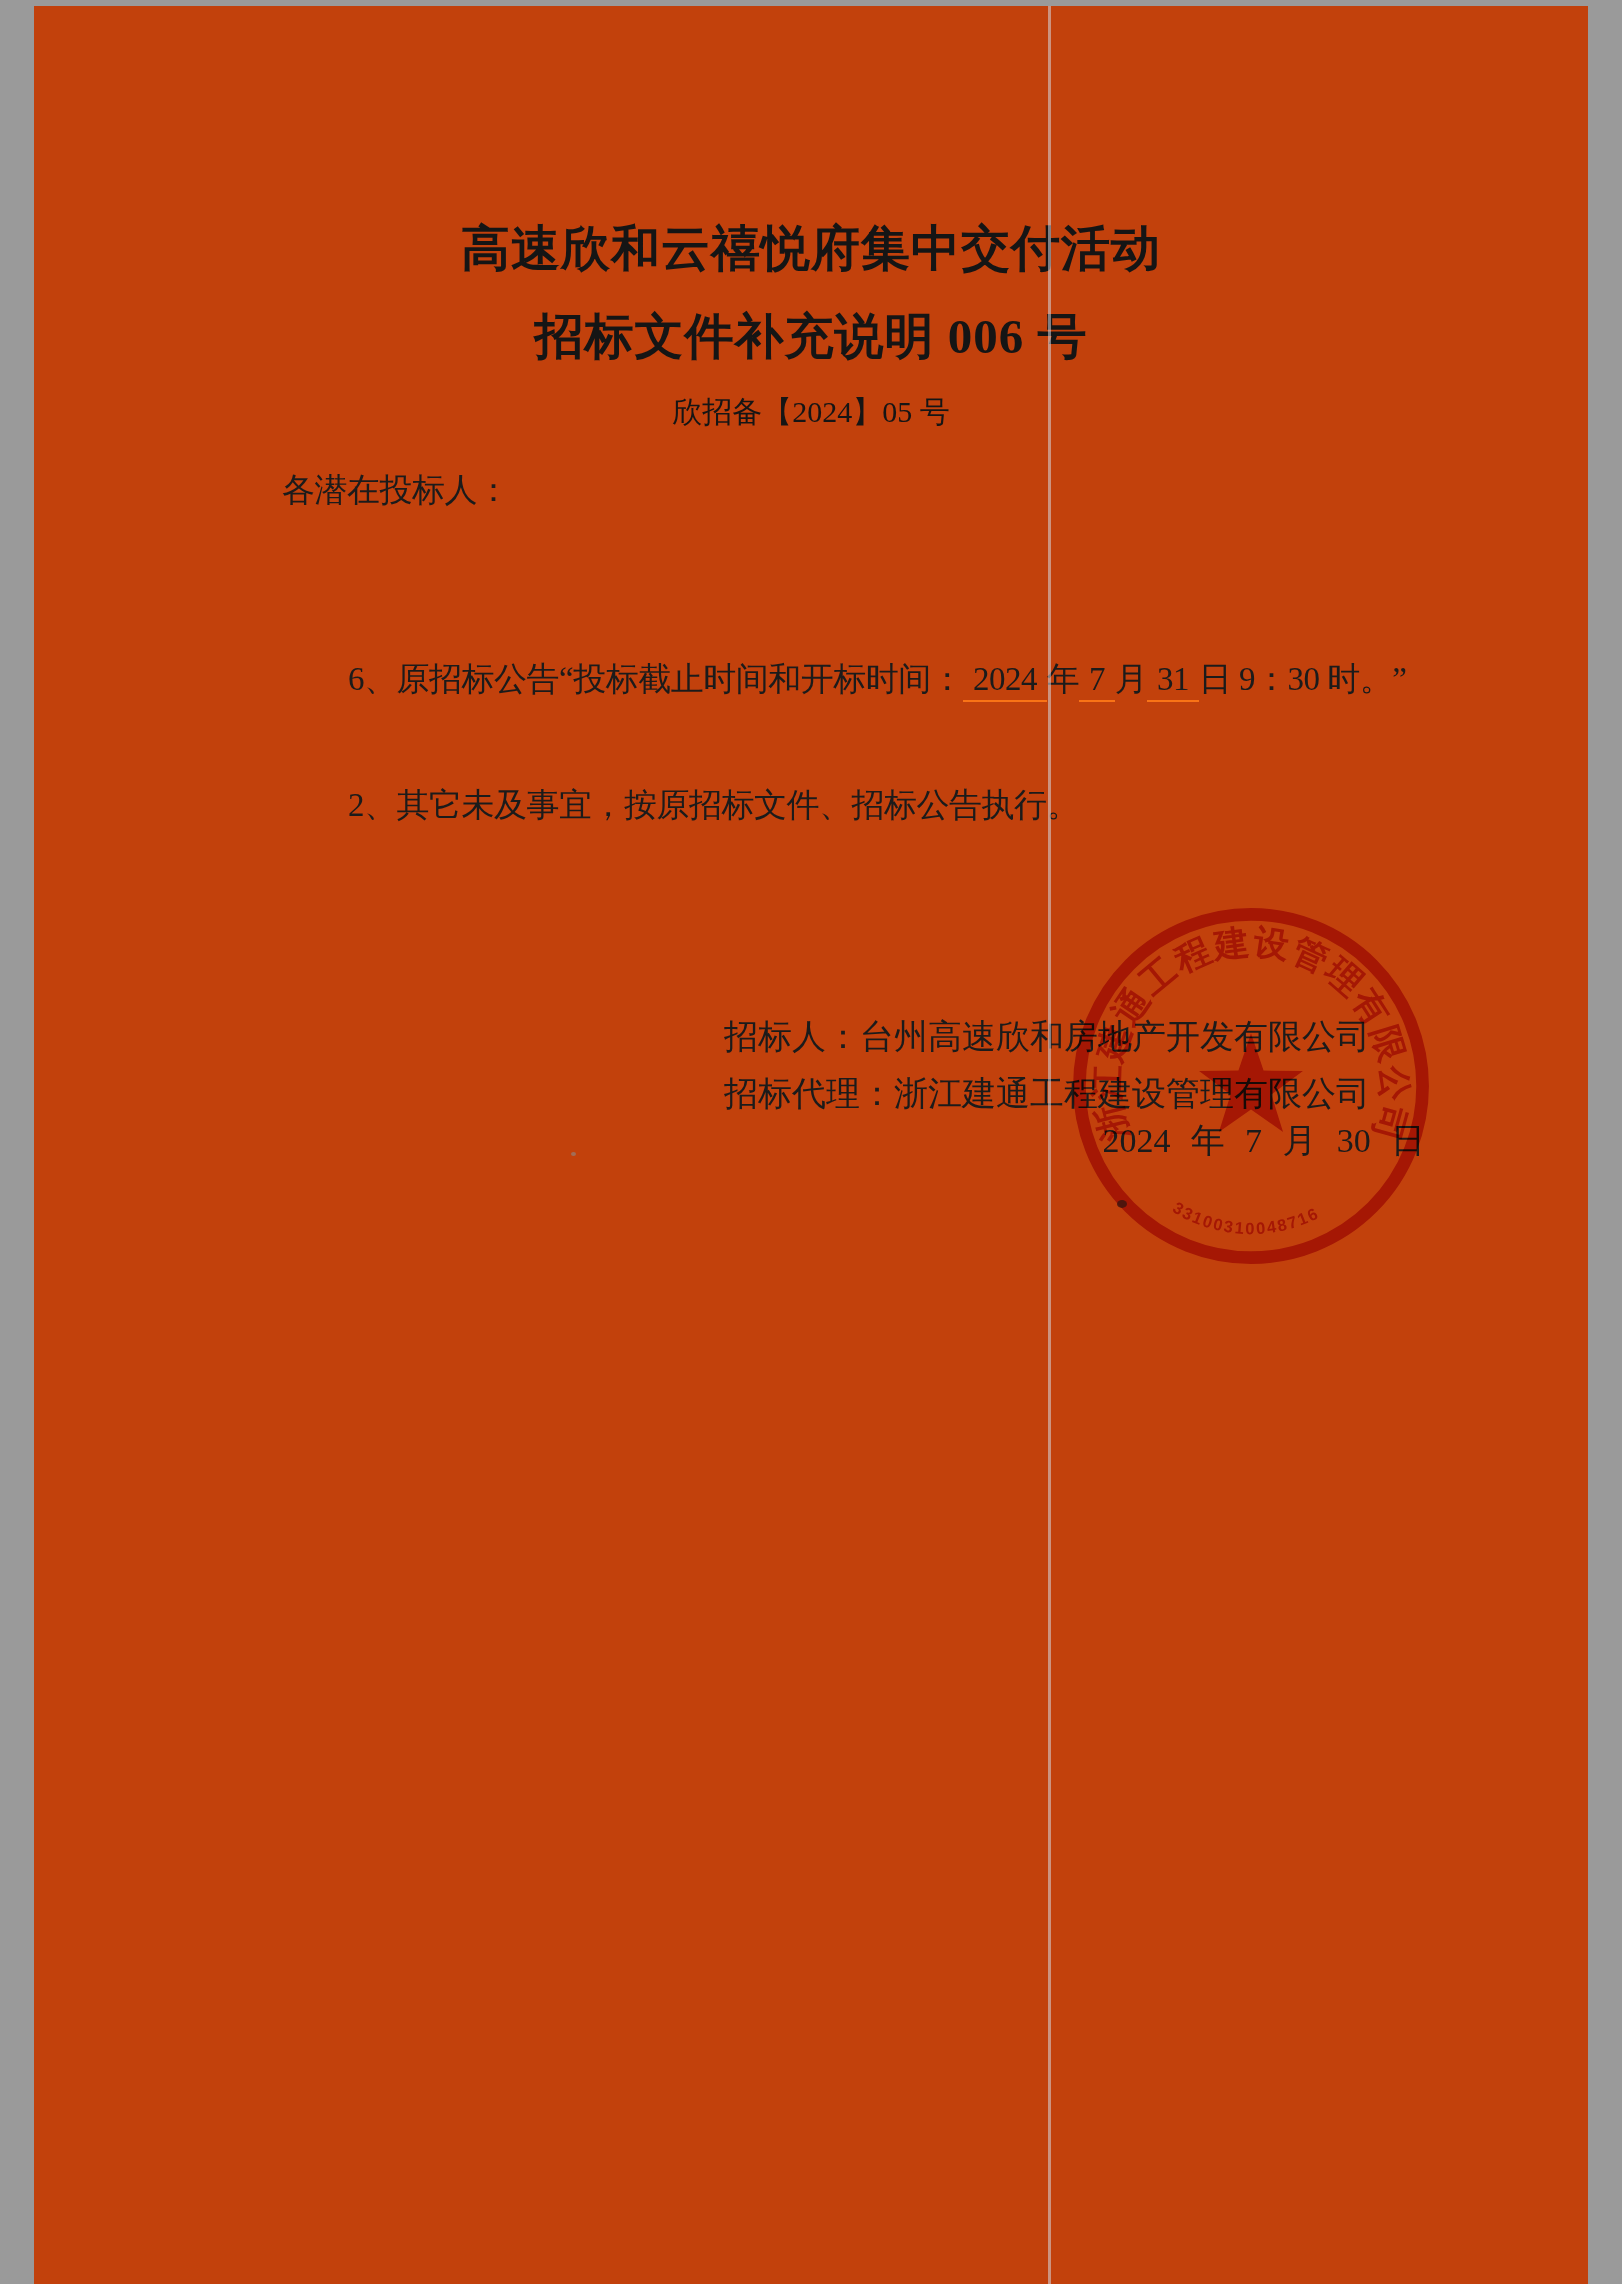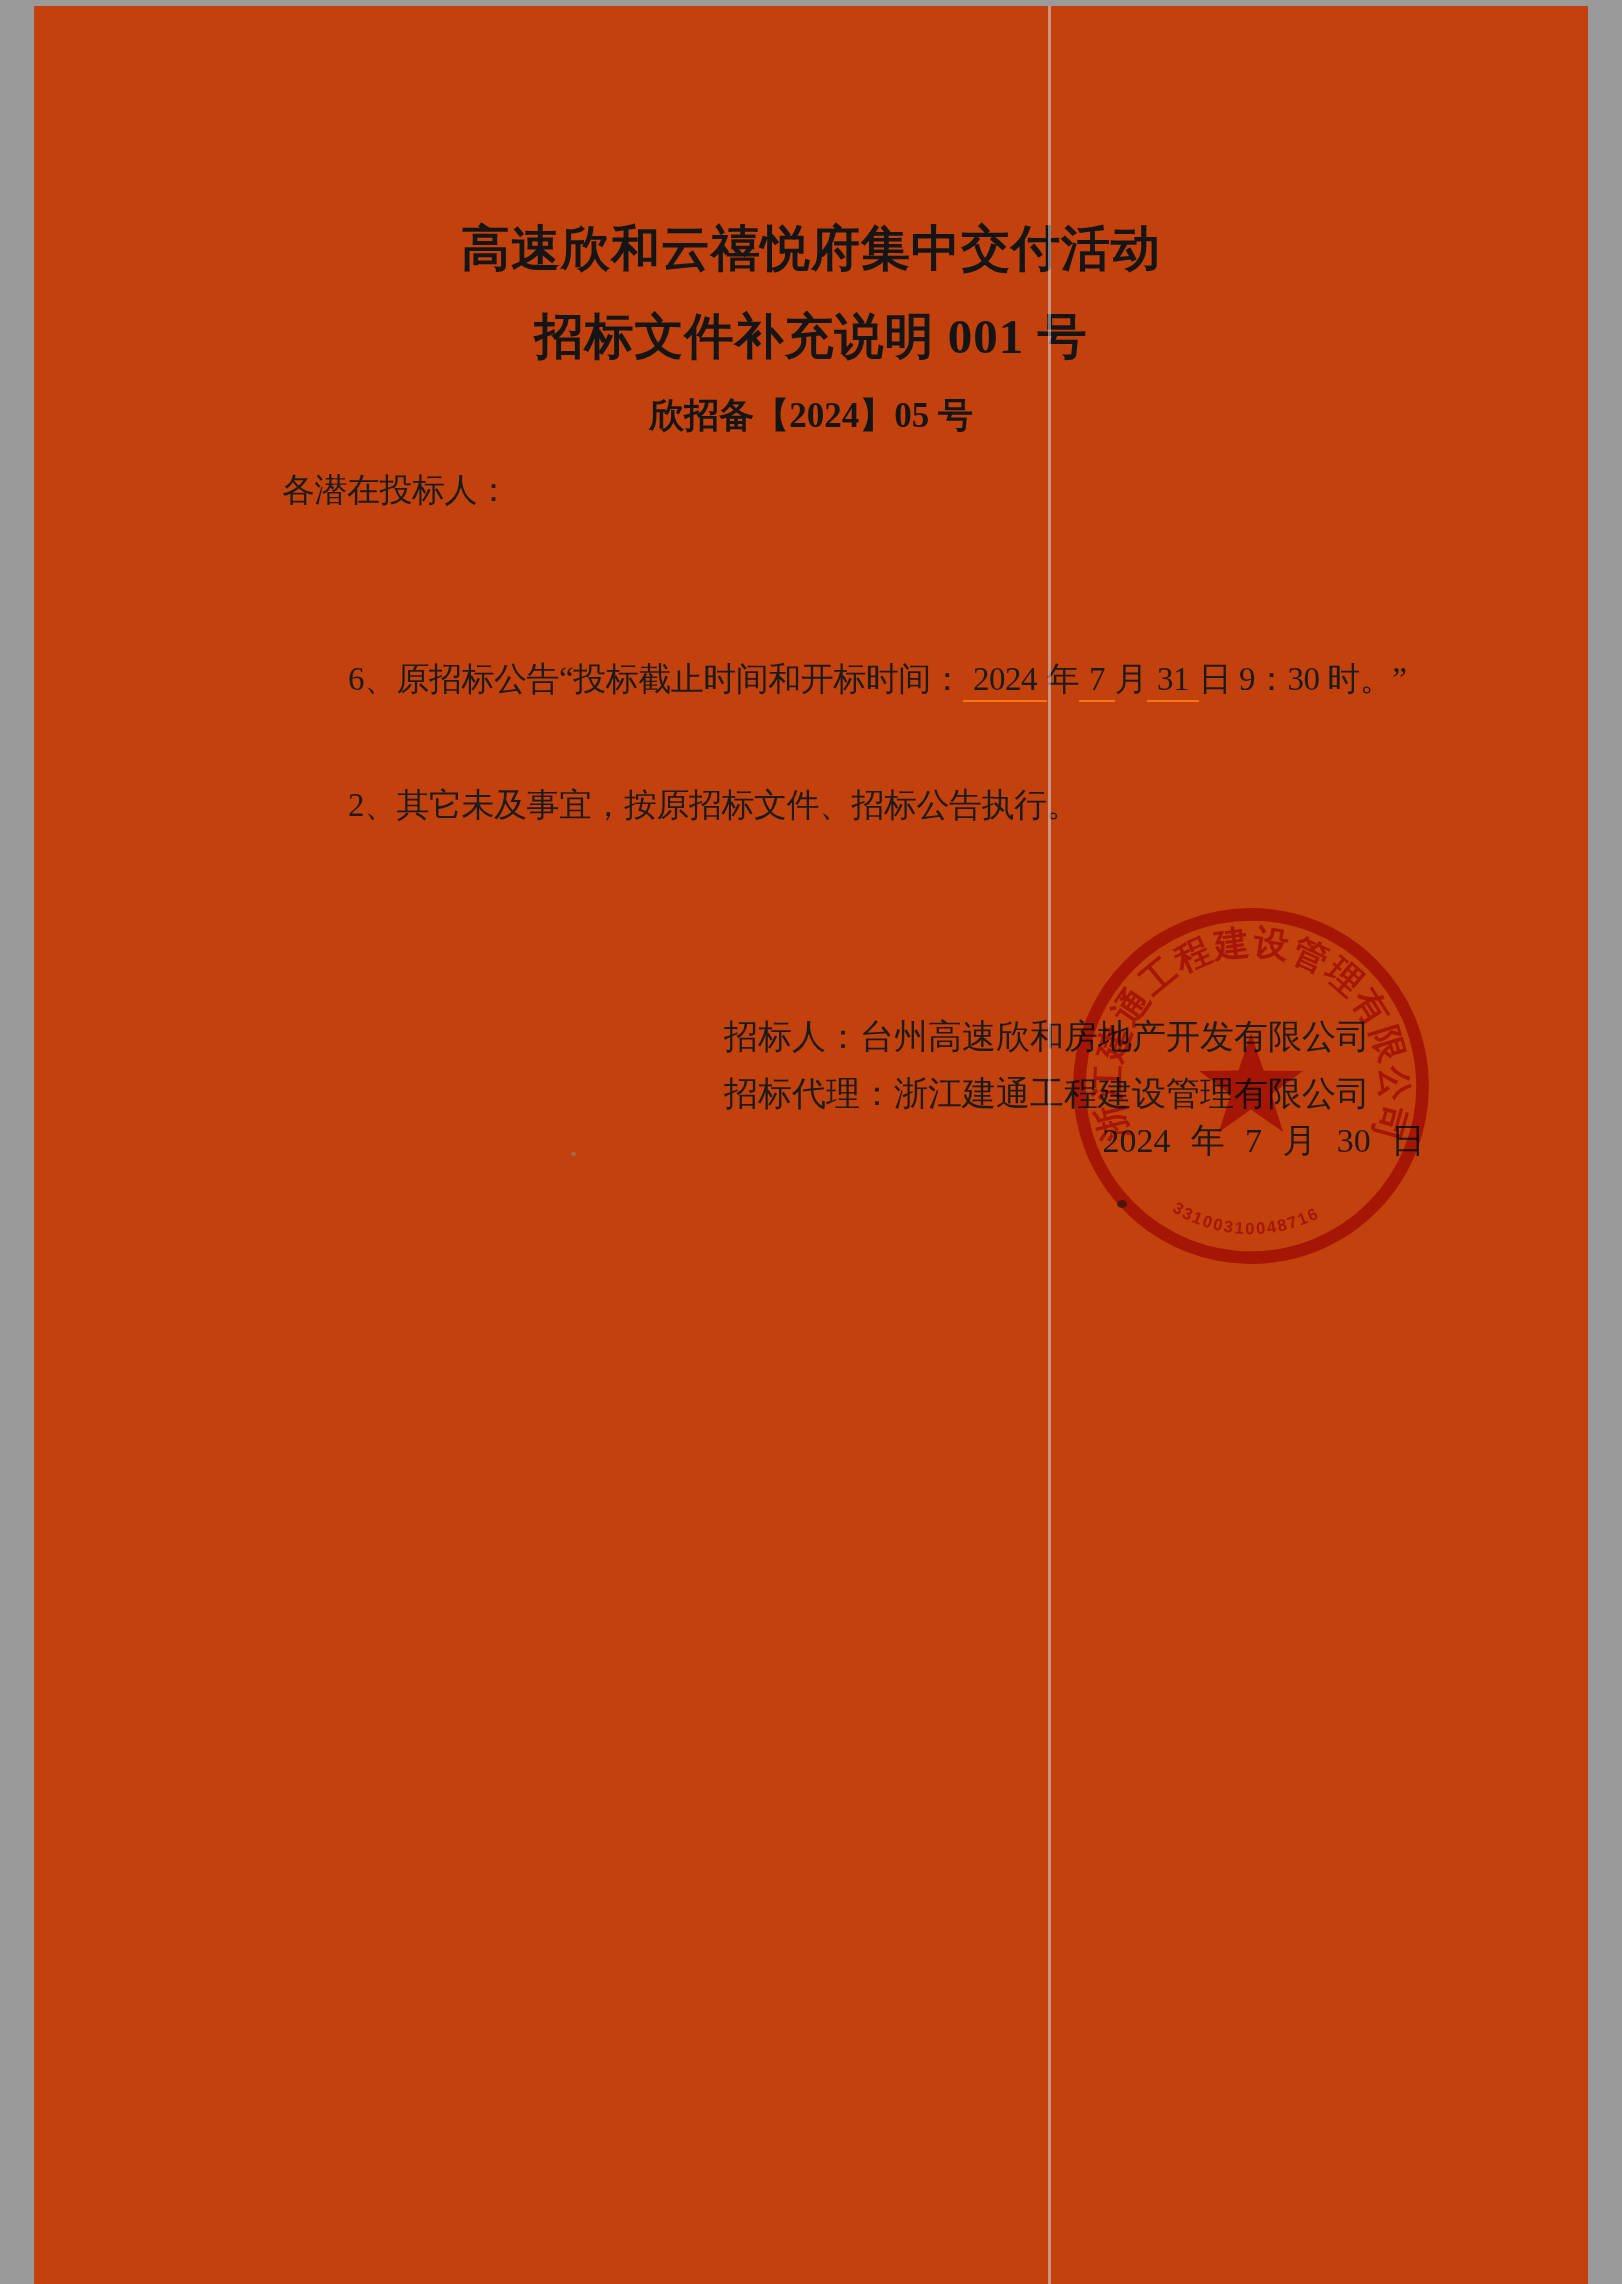--- a/index.html
+++ b/index.html
@@ -4,21 +4,21 @@
 <style>
   html,body{margin:0;padding:0;}
   body{background:#9a9a9a;font-family:"Liberation Serif","DejaVu Serif",serif;}
   .page{
     position:relative;width:1554px;height:2284px;margin:6px auto;
     background:#c2410c;overflow:hidden;color:#1d1d1d;
   }
   .abs{position:absolute;white-space:nowrap;}
   .center{left:0;right:0;text-align:center;}
   .title{font-weight:bold;font-size:49px;letter-spacing:1px;color:#151515;}
-  .ref{font-weight:bold;font-size:35px;color:#151515;}
+  .ref{font-weight:normal;font-size:30px;color:#151515;}
   .bodyline{font-size:33px;letter-spacing:-0.5px;line-height:47px;color:#1b1b1b;}
   .u{border-bottom:2px solid #f97316;padding:0 2px 3px 2px;}
   .sig{font-size:34px;line-height:43px;color:#1b1b1b;}
   .sigblock{left:690px;width:701px;}
   .dateline{text-align:right;word-spacing:11.8px;padding-right:2px;}
   .seal{
     position:absolute;left:1022px;top:885px;width:390px;height:390px;
     mix-blend-mode:multiply;opacity:0.9;
   }
   .seal svg{width:100%;height:100%;}
@@ -35,21 +35,21 @@
     background:#8a8a8a;border-radius:50%;opacity:0.6;
   }
 </style>
 </head>
 <body>
 
 <div class="page">
 
   <div class="abs center title" style="top:210px;">高速欣和云禧悦府集中交付活动</div>
 
-  <div class="abs center title" style="top:298px;">招标文件补充说明 001 号</div>
+  <div class="abs center title" style="top:298px;">招标文件补充说明 006 号</div>
 
   <div class="abs center ref" style="top:386px;">欣招备【2024】05 号</div>
 
   <div class="abs bodyline" style="left:248px;top:461px;">各潜在投标人：</div>
 
 
 
   <div class="abs bodyline" style="left:314px;top:650px;">
     <span>6、原招标公告“投标截止时间和开标时间：</span><span class="u"> 2024 </span><span>年</span><span class="u"> 7 </span><span>月</span><span class="u"> 31 </span><span>日 9：30 时。”</span>
   </div>

